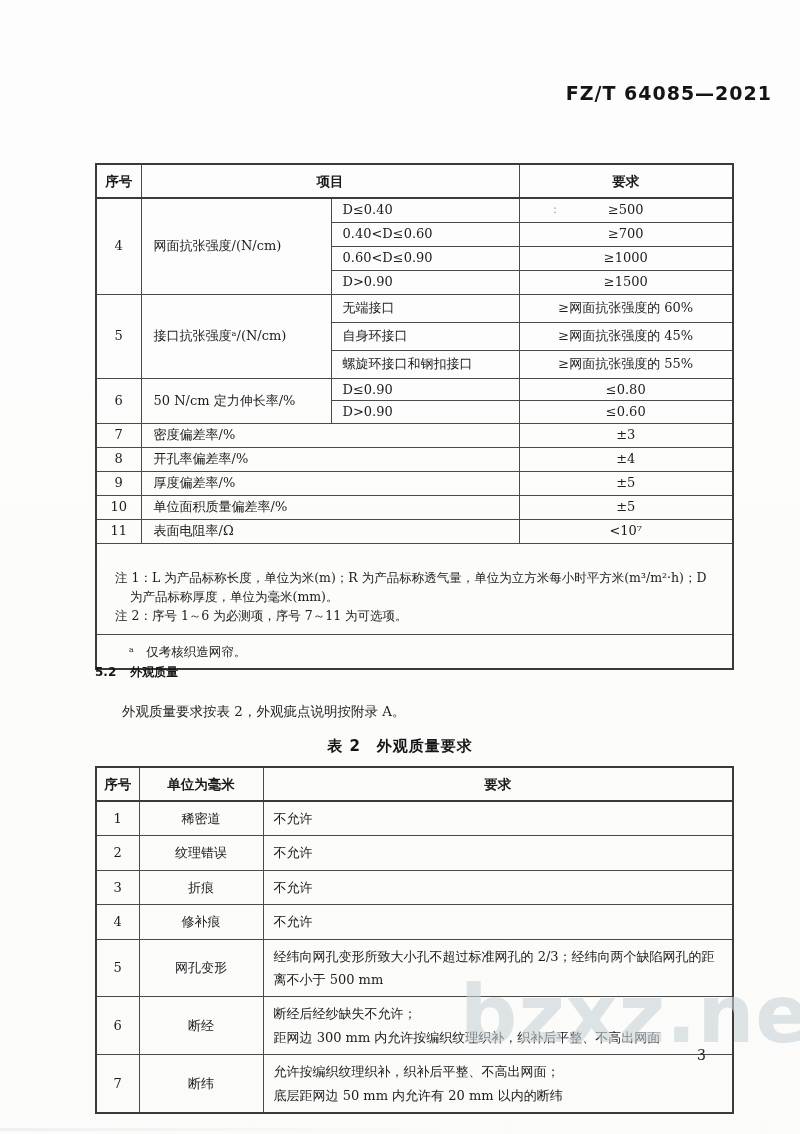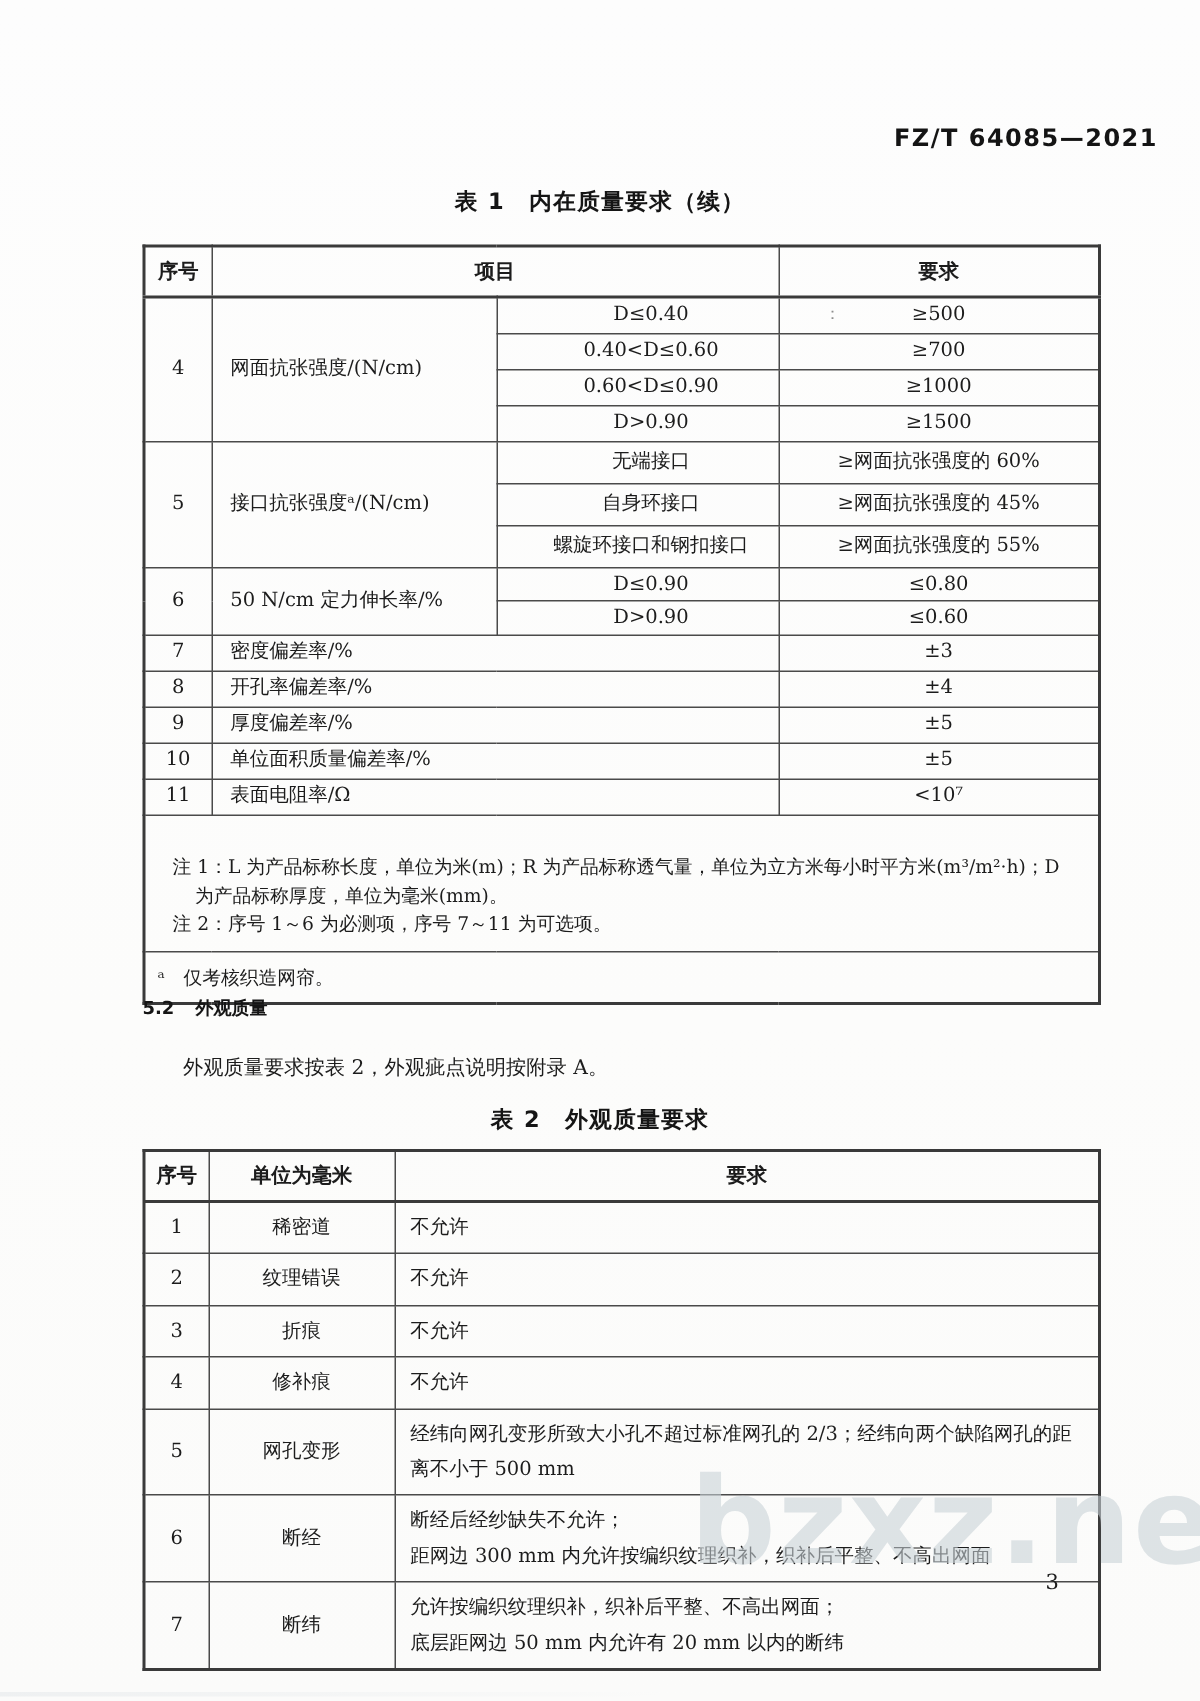--- a/index.html
+++ b/index.html
@@ -12,21 +12,21 @@
     overflow:hidden;
   }
   .page{
     position:absolute;inset:0;
     background:linear-gradient(180deg,#fdfdfd 0%,#fcfcfb 60%,#fbfbfa 100%);
   }
   
   .doc-ref{
     position:absolute;top:82px;right:28px;
     font-family:"DejaVu Sans","Liberation Sans",sans-serif;
-    font-weight:bold;font-size:16px;letter-spacing:1px;color:#141414;
+    font-weight:bold;font-size:19px;letter-spacing:1px;color:#141414;
   }
   
   .tbl-title{
     position:absolute;left:0;right:0;text-align:center;
     font-family:"DejaVu Sans","Liberation Sans",sans-serif;
     font-weight:bold;font-size:15px;color:#151515;letter-spacing:1px;
   }
   .t1-title{top:125px;}
   .t2-title{top:737px;}
   
@@ -39,36 +39,36 @@
     padding:2px 6px;vertical-align:middle;
     overflow:hidden;
   }
   thead th{
     font-weight:bold;text-align:center;
     border-bottom:2px solid #3a3a3a;
     height:28px;font-size:13.5px;
   }
   .c{text-align:center;}
   .item{text-align:left;padding-left:12px;margin-left:40px;}
-  .cond{text-align:center;padding-left:24px;}
+  .cond{text-align:left;padding-left:11px;}
   .req{text-align:center;position:relative;}
   .artifact{
     position:absolute;left:30px;top:50%;transform:translateY(-50%);
     color:#8d8d8d;font-size:11px;
   }
   .h24{height:24px;} .h28{height:28px;} .h22{height:22px;}
   .t2 .h26{height:26px;} .t2 .h54{height:54px;}
   .req2{text-align:left;padding:5px 10px;white-space:pre-line;line-height:1.8;}
   
   .notes-cell{padding:24px 14px 8px 18px;text-align:left;}
   .note{
     font-size:12.5px;line-height:1.55;color:#1c1c1c;
   }
   .hang{padding-left:1.2em;text-indent:-1.2em;}
-  .foot-row .notes-cell{padding:7px 14px 7px 8px;}
+  .foot-row .notes-cell{padding:7px 14px 7px 32px;}
   
   .sec{
     position:absolute;top:664px;left:95px;
     font-family:"DejaVu Sans","Liberation Sans",sans-serif;
     font-weight:bold;font-size:12px;color:#151515;
   }
   .sec .num{margin-right:14px;}
   .para{
     position:absolute;top:703px;left:95px;right:68px;
     font-size:13.5px;text-indent:2em;color:#1c1c1c;
@@ -90,21 +90,20 @@
     background:linear-gradient(90deg,#eef0f1,transparent);
   }
 </style>
 </head>
 <body>
 
 <div class="page">
 
   <div class="doc-ref">FZ/T 64085—2021</div>
 
-  <div class="tbl-title t1-title">表 1　内在质量要求（续）</div>
 
   <table class="t1">
     <colgroup>
         <col style="width:45px">
         <col style="width:190px">
         <col style="width:188px">
         <col style="width:214px">
       </colgroup>
     <thead>
       <tr>

